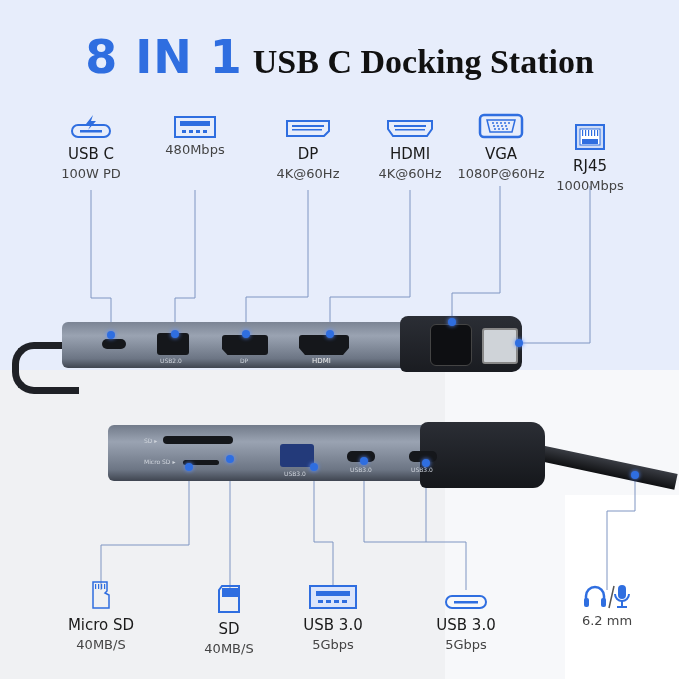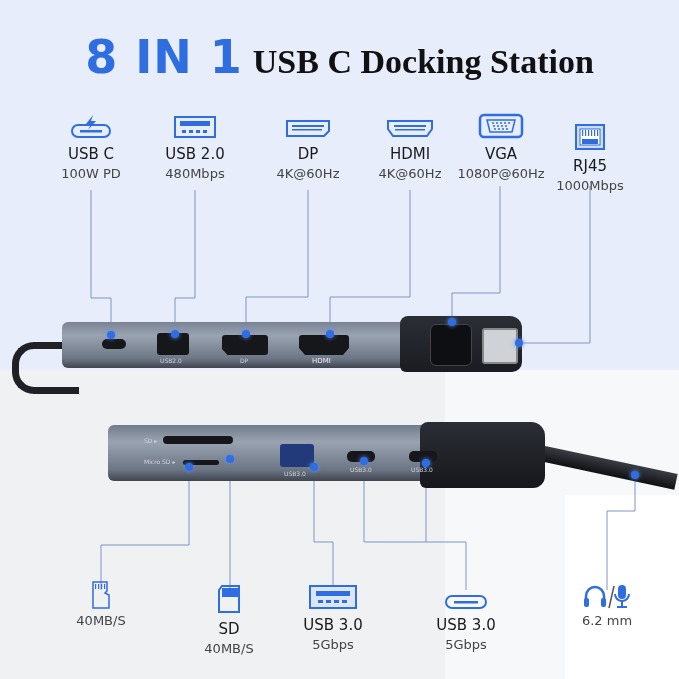--- a/index.html
+++ b/index.html
@@ -121,21 +121,20 @@
         <rect x="2" y="2" width="40" height="20" fill="none" stroke="#2f6ee0" stroke-width="2"></rect>
         <rect x="7" y="6" width="30" height="5" fill="#2f6ee0"></rect>
         <g fill="#2f6ee0">
           <rect x="9" y="15" width="4" height="3"></rect>
           <rect x="16" y="15" width="4" height="3"></rect>
           <rect x="23" y="15" width="4" height="3"></rect>
           <rect x="30" y="15" width="4" height="3"></rect>
         </g>
       </svg>
   </div>
-  <div class="name">USB 2.0</div>
   <div class="spec">480Mbps</div>
 </div>
 <div class="port-label" style="left:253px;top:115px;">
   <div class="icon">
     <svg width="48" height="22" viewBox="0 0 48 22">
         <path d="M3 4 H45 V14 L40 19 H3 Z" fill="none" stroke="#2f6ee0" stroke-width="2"></path>
         <rect x="8" y="8" width="32" height="2" fill="#2f6ee0"></rect>
         <rect x="8" y="12" width="30" height="1.5" fill="#2f6ee0"></rect>
       </svg>
   </div>
@@ -203,20 +202,21 @@
     <svg width="22" height="30" viewBox="0 0 22 30">
         <path d="M3 2 H17 V11 L15 13 L19 15 V28 H3 Z" fill="none" stroke="#2f6ee0" stroke-width="1.5"></path>
         <g fill="#2f6ee0">
           <rect x="5" y="4" width="1.2" height="5"></rect>
           <rect x="8" y="4" width="1.2" height="5"></rect>
           <rect x="11" y="4" width="1.2" height="5"></rect>
           <rect x="14" y="4" width="1.2" height="5"></rect>
         </g>
       </svg>
   </div>
+  <div class="name">Micro SD</div>
   <div class="spec">40MB/S</div>
 </div>
 <div class="port-label" style="left:174px;top:584px;">
   <div class="icon" style="height:30px;">
     <svg width="24" height="30" viewBox="0 0 24 30">
         <path d="M5 2 H22 V28 H2 V6 Z" fill="none" stroke="#2f6ee0" stroke-width="2"></path>
         <rect x="5" y="4" width="16" height="9" fill="#2f6ee0"></rect>
       </svg>
   </div>
   <div class="name">SD</div>

